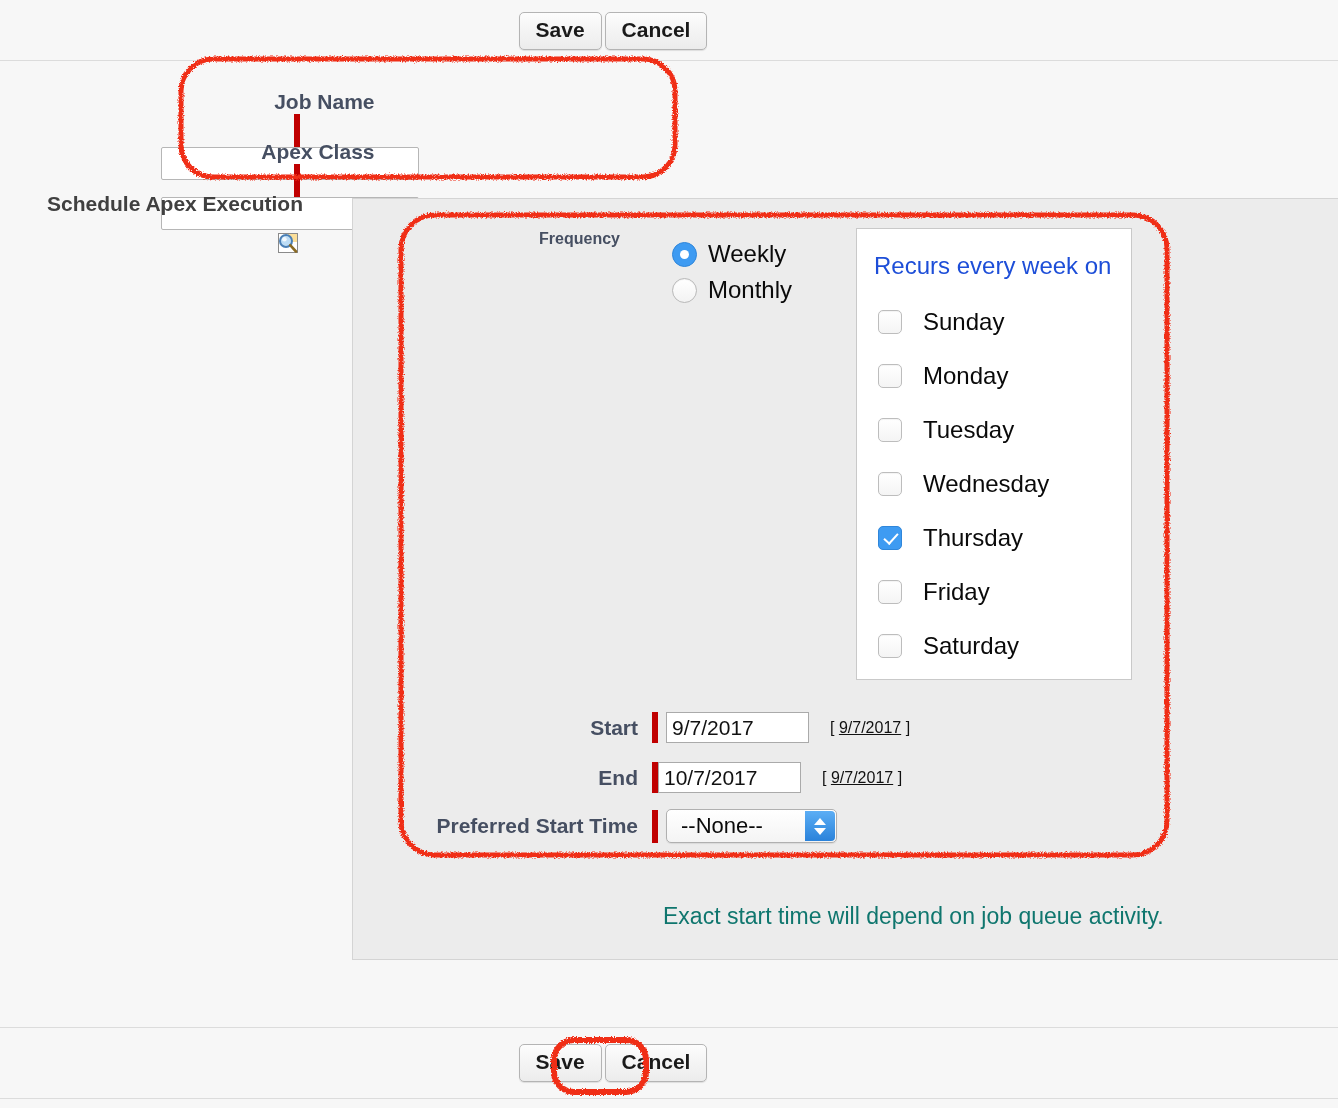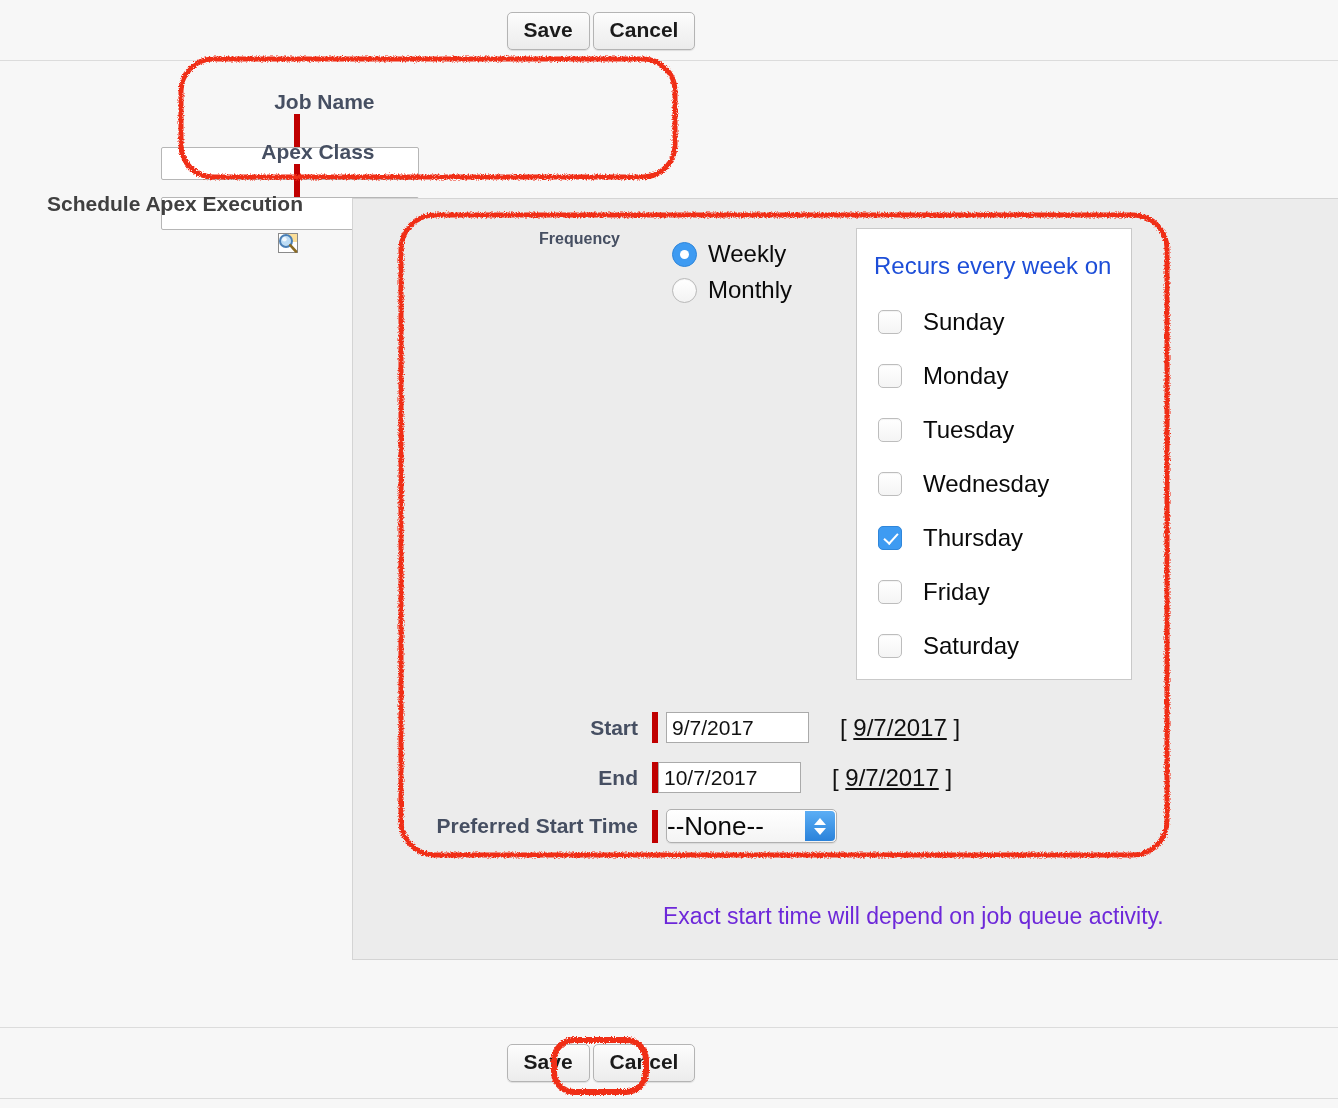--- a/index.html
+++ b/index.html
@@ -21,21 +21,21 @@
     position: absolute;
     left: 0;
     width: 1338px;
     height: 1px;
     background: #dcdcdc;
   }
 
   
   .btn-bar {
     position: absolute;
-    left: 0;
+    left: 12px;
     width: 1202px;
     display: flex;
     justify-content: center;
     align-items: center;
     gap: 3px;
   }
   .btn {
     font-family: "Liberation Sans", sans-serif;
     font-size: 21px;
     font-weight: bold;
@@ -247,23 +247,23 @@
     color: #111;
     background: #ffffff;
     border: 1px solid #aaaaaa;
     height: 31px;
     width: 143px;
     box-sizing: border-box;
     padding: 0 5px;
     outline: none;
   }
   .date-hint {
-    font-size: 24px;
+    font-size: 16px;
     color: #111;
-    margin-left: 31px;
+    margin-left: 21px;
     white-space: nowrap;
   }
   .date-hint a {
     color: #111;
     text-decoration: underline;
   }
 
   
   .mac-select {
     position: relative;
@@ -272,22 +272,23 @@
     height: 34px;
     width: 171px;
     background: linear-gradient(to bottom, #ffffff, #f4f4f4);
     border: 1px solid #b0b0b0;
     border-radius: 5px;
     box-sizing: border-box;
     box-shadow: 0 1px 1px rgba(0,0,0,0.08);
     cursor: pointer;
   }
   .mac-select .sel-text {
-    font-size: 26px;
+    font-size: 22px;
     color: #0a0a0a;
+    padding-left: 14px;
     white-space: nowrap;
   }
   .mac-select .sel-arrows {
     position: absolute;
     right: 1px;
     top: 1px;
     bottom: 1px;
     width: 30px;
     background: linear-gradient(to bottom, #5caef5, #2a82da);
     border-radius: 0 4px 4px 0;
@@ -304,21 +305,21 @@
   }
   .sel-arrows .up { border-bottom: 7px solid #ffffff; }
   .sel-arrows .dn { border-top: 7px solid #ffffff; }
 
   
   #queue-note {
     position: absolute;
     left: 663px;
     top: 903px;
     font-size: 23px;
-    color: #6d28d9;
+    color: #0f766e;
     white-space: nowrap;
   }
 
   
   .ring {
     position: absolute;
     pointer-events: none;
   }
   .ring svg { display: block; }
 </style>

